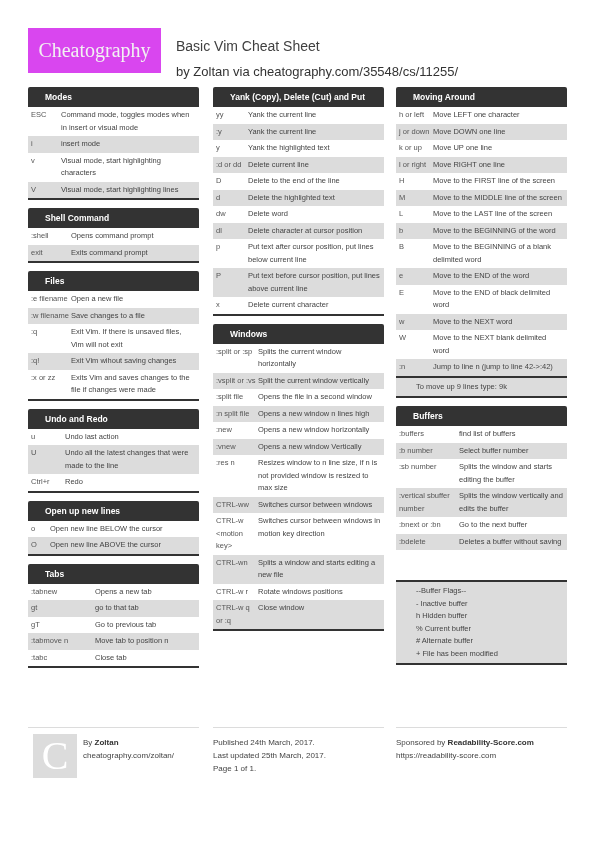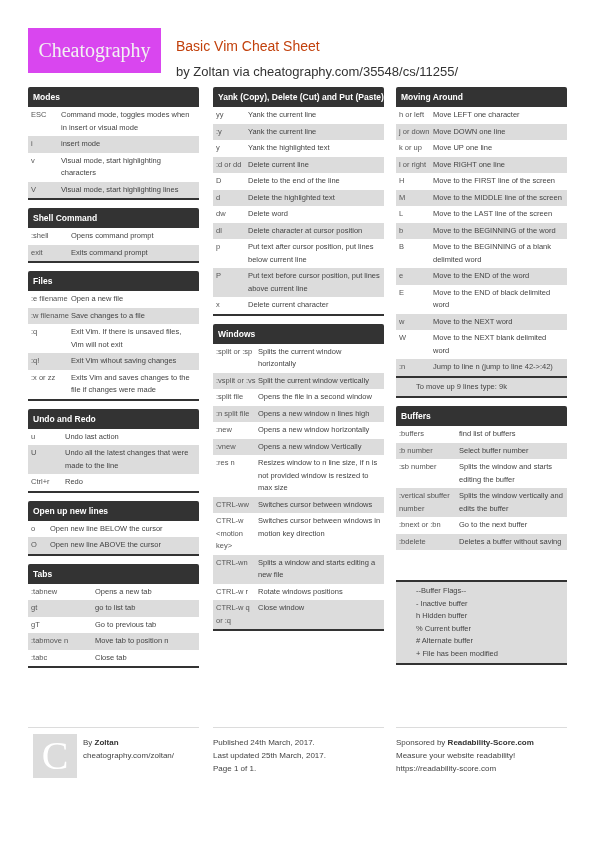--- a/index.html
+++ b/index.html
@@ -1,31 +1,31 @@
 <!DOCTYPE html>
 <html><head>
 <meta charset="utf-8">
 <style>
   html, body { margin: 0; padding: 0; background: #ffffff; }
   body { width: 600px; height: 849px; position: relative; overflow: hidden;
          font-family: "Liberation Sans", sans-serif; color: #3a3a3a; }
   .logo { position: absolute; left: 28px; top: 28px; width: 133px; height: 45px; background: #d946ef;
           color: #f2f2f2; font-family: "Liberation Serif", serif; font-size: 20px;
           display: flex; align-items: center; justify-content: center; }
-  .title { position: absolute; left: 176px; top: 38px; font-size: 14px; color: #c2410c; }
+  .title { position: absolute; left: 176px; top: 38px; font-size: 14px; color: #404040; }
   .subtitle { position: absolute; left: 176px; top: 64px; font-size: 13px; color: #333; }
 
   .col { position: absolute; top: 87px; width: 171px; }
   .col1 { left: 28px; }
   .col2 { left: 213px; }
   .col3 { left: 396px; }
 
   .block { margin-bottom: 8px; border-bottom: 2px solid #333; }
   .bh { background: #333333; color: #ffffff; font-size: 8.5px; font-weight: bold;
-        height: 20px; line-height: 20px; padding-left: 5px; border-radius: 2px 2px 0 0; }
+        height: 20px; line-height: 20px; padding-left: 17px; border-radius: 2px 2px 0 0; }
   .row { display: flex; font-size: 7.5px; line-height: 12.5px; padding: 2px 3px; color: #444; }
   .row:nth-child(even) { background: #dcdcdc; }
   .row:nth-child(odd) { background: #ffffff; }
   .k { flex: 0 0 auto; color: #555; }
   .v { flex: 1 1 auto; }
   .w1 .k { width: 30px; } 
   .w2 .k { width: 40px; }
   .w3 .k { width: 34px; }
   .w5 .k { width: 19px; }
   .w6 .k { width: 64px; }
@@ -143,21 +143,21 @@
     </div>
   <div class="block w6">
       <div class="bh">Tabs</div>
       <div>
         <div class="row">
           <span class="k">:tabnew</span>
           <span class="v">Opens a new tab</span>
         </div>
         <div class="row">
           <span class="k">gt</span>
-          <span class="v">go to list tab</span>
+          <span class="v">go to that tab</span>
         </div>
         <div class="row">
           <span class="k">gT</span>
           <span class="v">Go to previous tab</span>
         </div>
         <div class="row">
           <span class="k">:tabmove n</span>
           <span class="v">Move tab to position n</span>
         </div>
         <div class="row">
@@ -383,16 +383,15 @@
       <div>cheatography.com/zoltan/</div>
     </div>
   </div>
   <div class="fcol fc2">
     <div>Published 24th March, 2017.</div>
     <div>Last updated 25th March, 2017.</div>
     <div>Page 1 of 1.</div>
   </div>
   <div class="fcol fc3">
     <div><span>Sponsored by</span> <b>Readability-Score.com</b></div>
-    <div>Measure your website readability!</div>
     <div>https://readability-score.com</div>
   </div>
 </div>
 
 </body></html>

